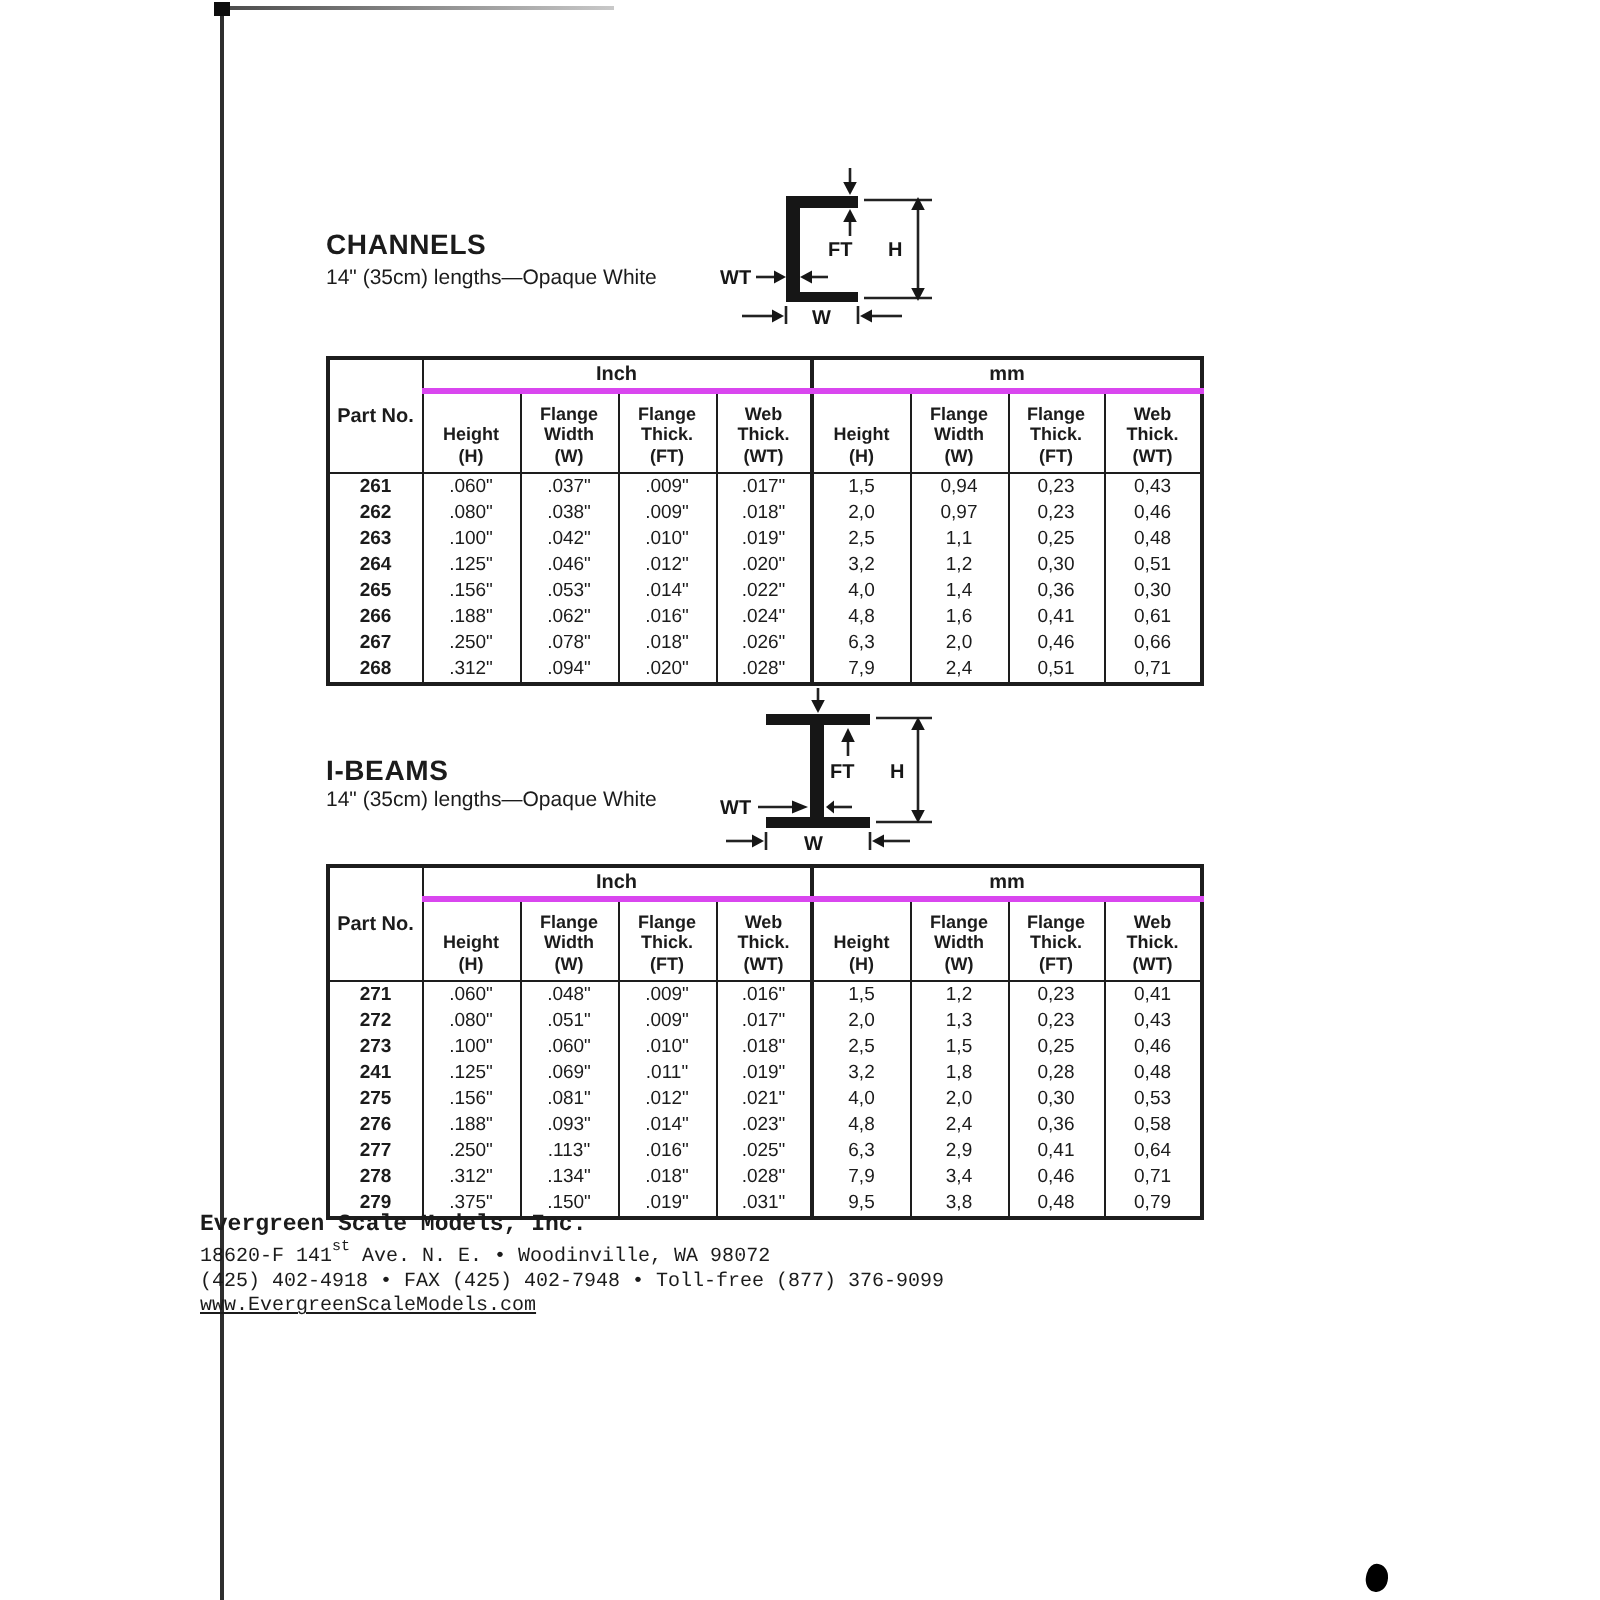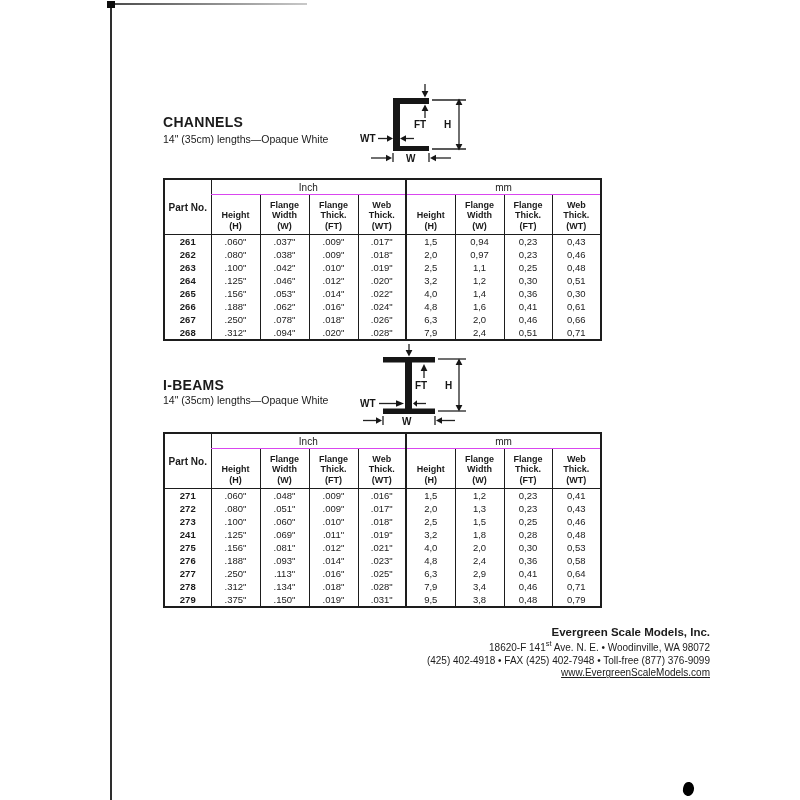--- a/index.html
+++ b/index.html
@@ -21,30 +21,30 @@
   .diag .dim{stroke:#222;stroke-width:1.3;fill:none;}
   .diag .tick{stroke:#222;stroke-width:1.3;}
   .diag .head{fill:#161616;stroke:none;}
   .diag .lbl{font-size:10px;font-weight:bold;fill:#161616;}
 
   table.dim-table{position:absolute;border-collapse:collapse;table-layout:fixed;
                   width:437px;background:#fff;border:2px solid #1d1d1d;}
   .dim-table th,.dim-table td{border-left:1px solid #1d1d1d;padding:0;text-align:center;
                               overflow:hidden;}
   .dim-table .mm-start{border-left:2px solid #1d1d1d;}
-  .group-row th{font-size:10px;font-weight:normal;height:14px;border-bottom:1px solid #d946ef;
+  .group-row th{font-size:10px;font-weight:bold;height:14px;border-bottom:3px solid #d946ef;
                 vertical-align:middle;}
   th.part-head{font-size:10px;font-weight:bold;vertical-align:middle;border-bottom:none;}
   .cols-row th{font-size:9px;font-weight:bold;line-height:1.15;white-space:pre-line;
                vertical-align:bottom;padding-bottom:3px;height:36px;}
   .dim-table tbody tr:first-child td{border-top:1.5px solid #1d1d1d;}
   .dim-table tbody td{font-size:9.5px;height:13px;line-height:13px;}
   .dim-table td.part{font-weight:bold;}
 
-  .footer{position:absolute;left:100px;top:626px;width:610px;text-align:right;}
+  .footer{position:absolute;left:100px;top:606px;width:610px;text-align:left;font-family:Liberation Mono, monospace;}
   .footer .company{font-size:11.5px;font-weight:bold;line-height:13px;}
   .footer .line{font-size:10px;line-height:12.5px;}
   .footer sup{font-size:7.5px;position:relative;top:-1px;}
   .footer .site{text-decoration:underline;}
 </style>
 </head>
 <body>
 
 <div class="page">
 

